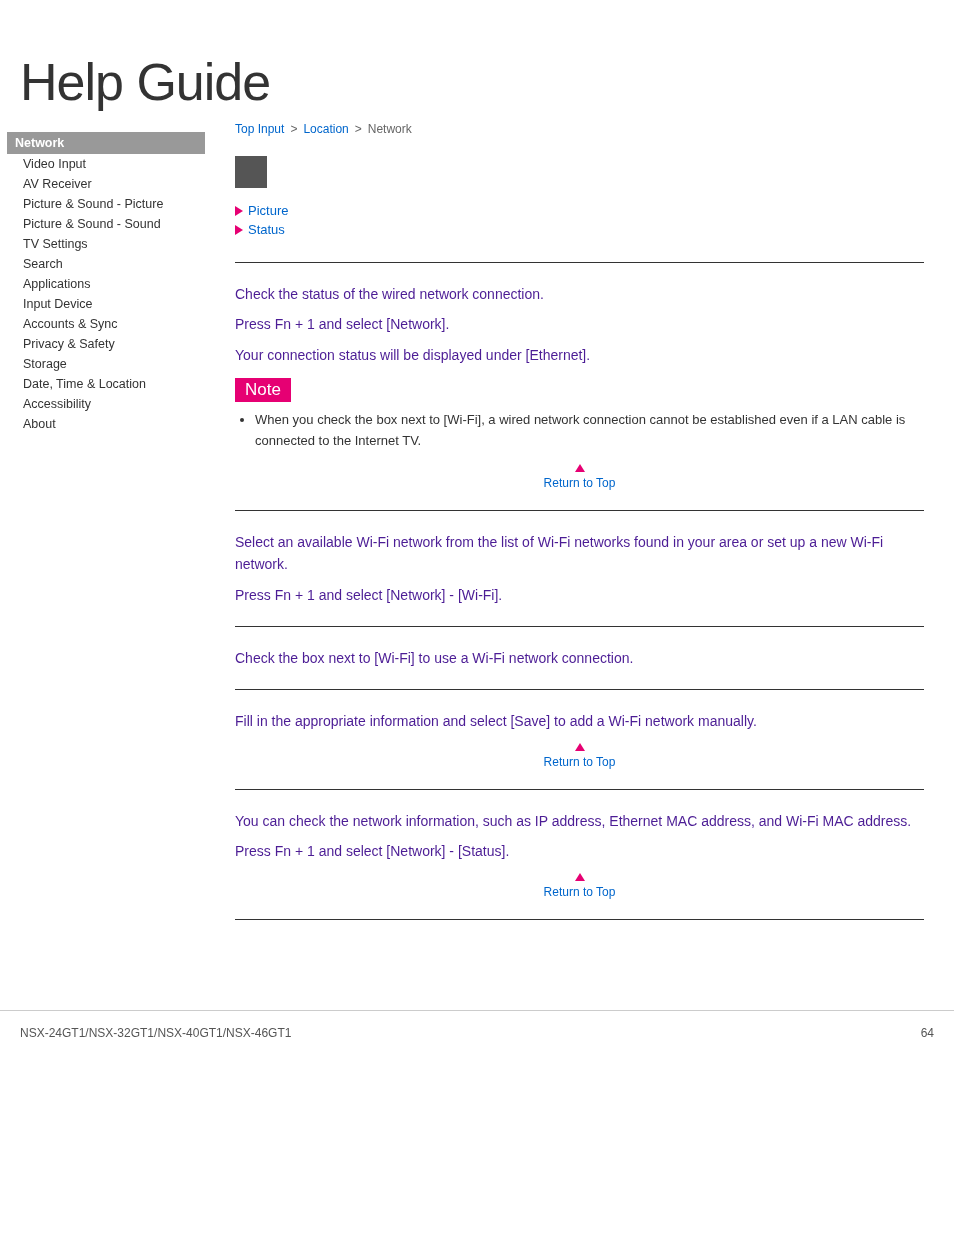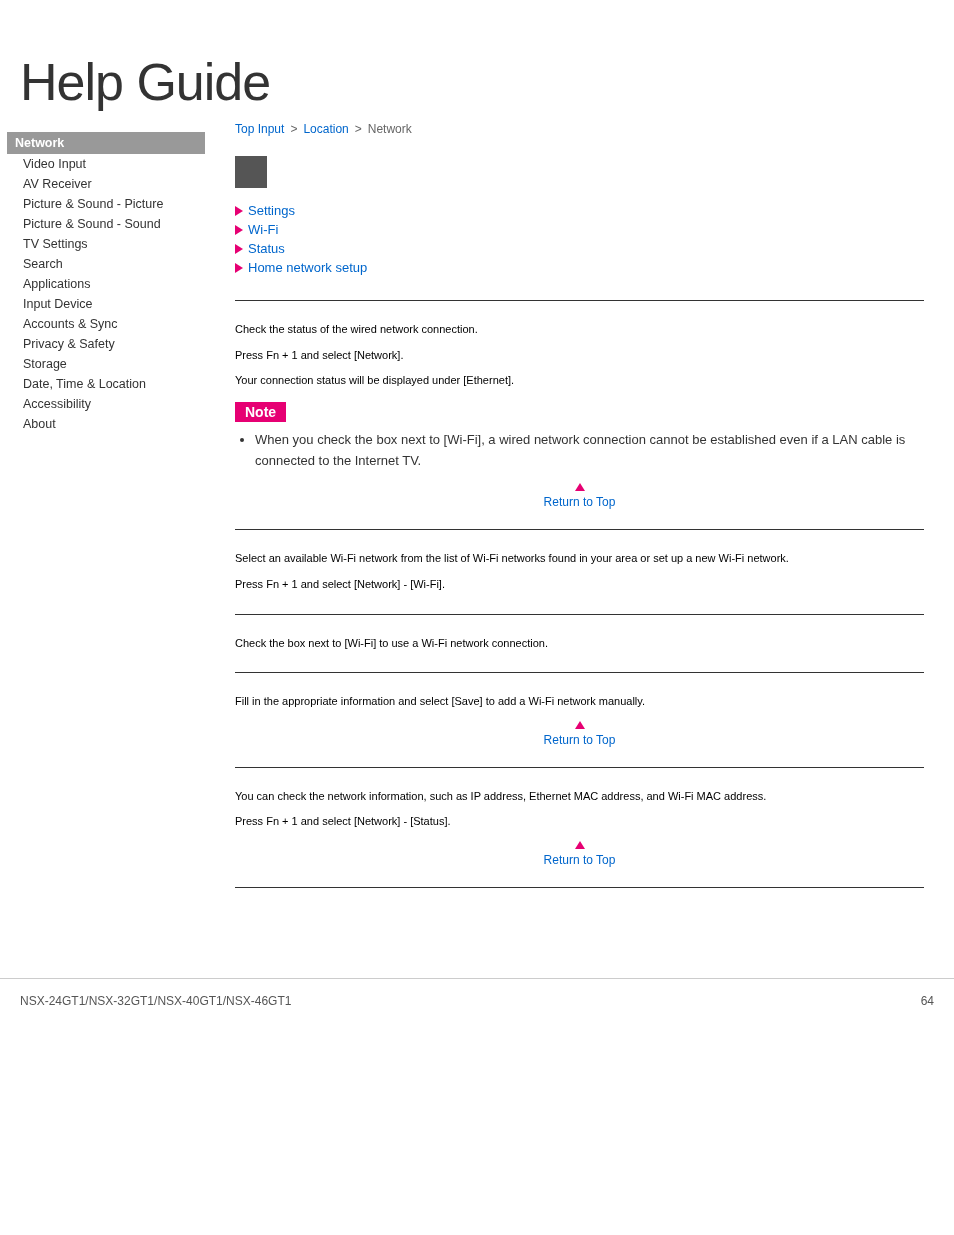--- a/index.html
+++ b/index.html
@@ -108,36 +108,36 @@
       border: none;
       border-top: 1.5px solid #333;
       margin: 20px 0;
     }
 
     
     .section {
       margin-bottom: 15px;
     }
     .section-text {
-      font-size: 11px;
-      color: #000000;
+      font-size: 14px;
+      color: #4c1d95;
       line-height: 1.6;
       margin-bottom: 8px;
     }
 
     
     .note-box {
       margin: 12px 0;
     }
     .note-label {
       display: inline-block;
       background: #e60073;
       color: #fff;
-      font-size: 14px;
-      font-weight: bold;
+      font-size: 17px;
+      font-weight: normal;
       padding: 2px 10px;
       margin-bottom: 8px;
     }
     .note-list {
       list-style: disc;
       padding-left: 20px;
       font-size: 13px;
       color: #333;
       line-height: 1.6;
     }
@@ -215,33 +215,25 @@
       <a>Location</a>
       <span>&gt;</span>
       <span>Network</span>
     </div>
 
     <div class="page-icon"></div>
 
     <div class="topic-links">
       <a class="topic-link">
         <span class="topic-arrow"></span>
-        <span>Settings</span>
-      </a>
-      <a class="topic-link">
-        <span class="topic-arrow"></span>
-        <span>Wi-Fi</span>
+        <span>Picture</span>
       </a>
       <a class="topic-link">
         <span class="topic-arrow"></span>
         <span>Status</span>
-      </a>
-      <a class="topic-link">
-        <span class="topic-arrow"></span>
-        <span>Home network setup</span>
       </a>
     </div>
 
     <hr class="section-divider">
 
     <div class="section">
       <p class="section-text">Check the status of the wired network connection.</p>
       <p class="section-text">Press Fn + 1 and select [Network].</p>
       <p class="section-text">Your connection status will be displayed under [Ethernet].</p>
 

